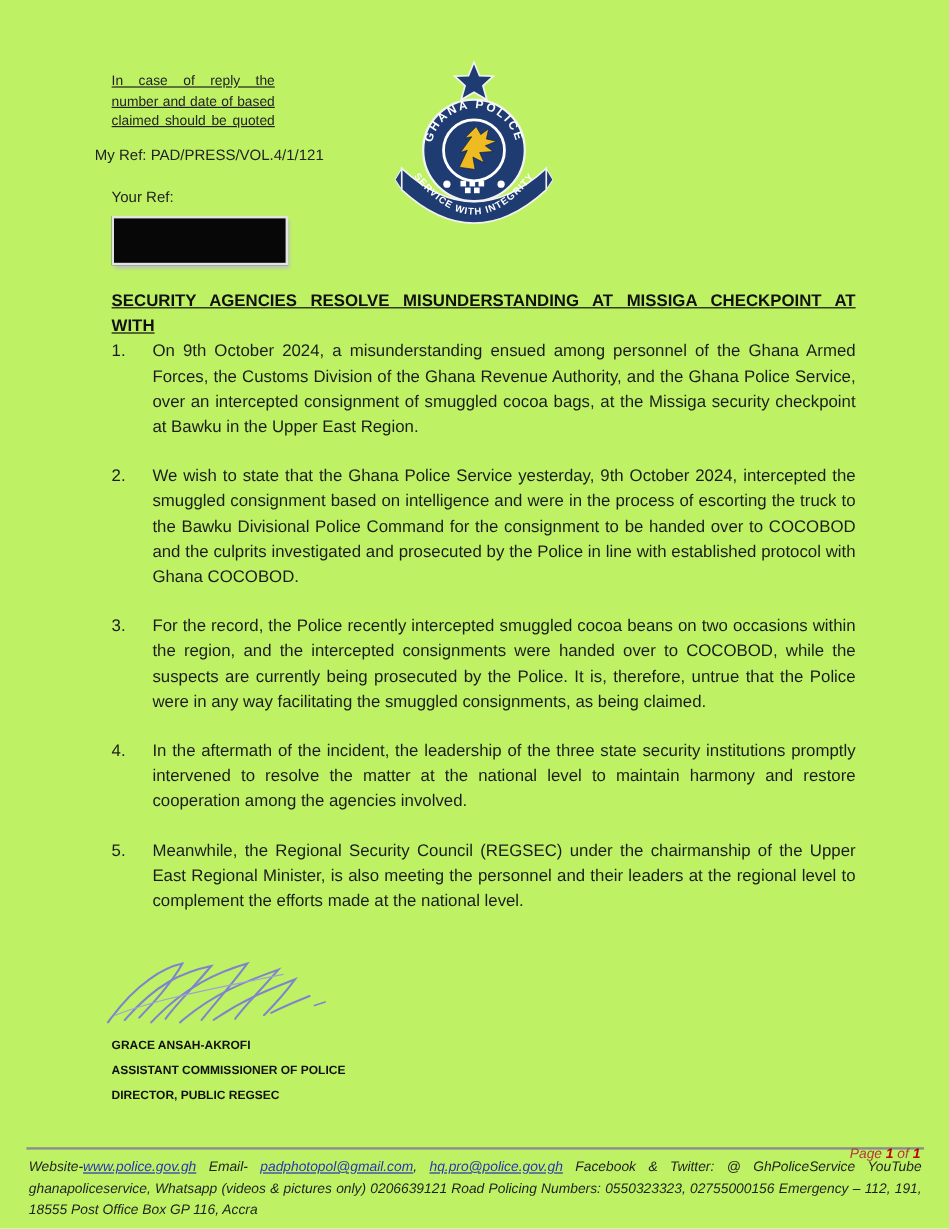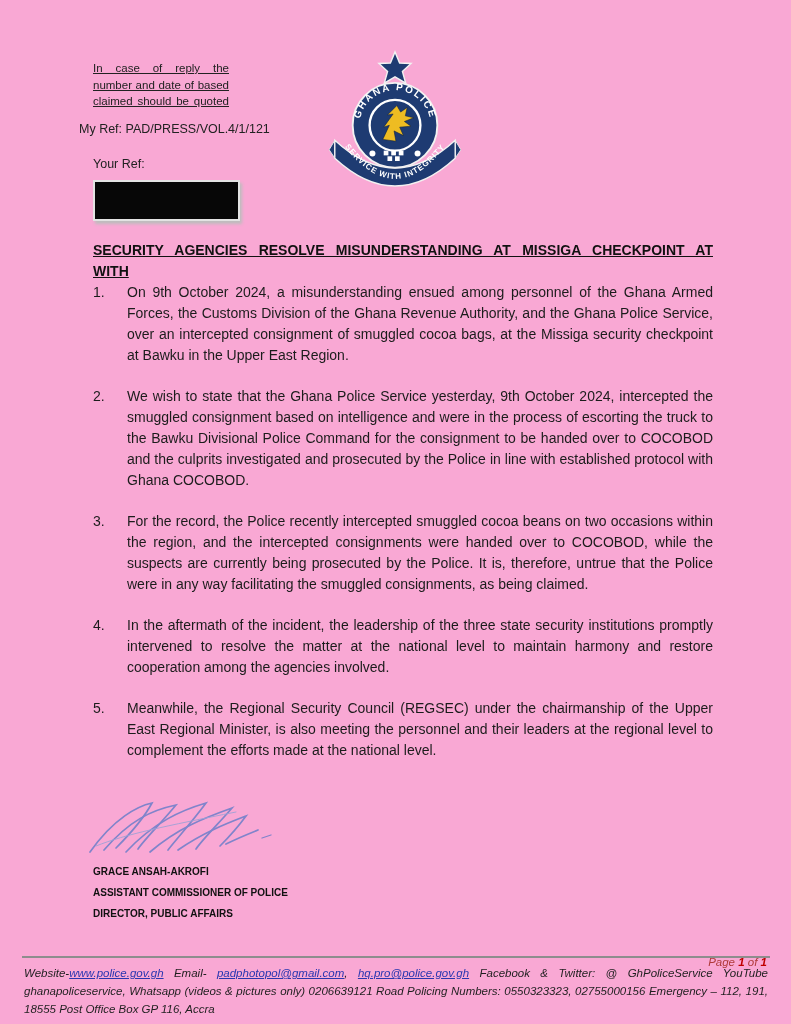--- a/index.html
+++ b/index.html
@@ -1,20 +1,20 @@
 <!DOCTYPE html>
 <html><head>
 <meta charset="utf-8">
 <style>
   * { margin: 0; padding: 0; box-sizing: border-box; }
   html, body { background: #ffffff; }
   .page {
     position: relative;
     width: 791px; height: 1024px;
-    background: #f9a8d4;
+    background: #bef264;
     font-family: "Liberation Sans", sans-serif;
     color: #1c1c1c;
     overflow: hidden;
   }
   
   .reply-note { position: absolute; left: 93px; top: 60px; width: 136px;
     font-size: 11.5px; line-height: 16.5px; color: #222; }
   .reply-line { display: block; text-decoration: underline;
     text-align: justify; text-align-last: justify; }
   .my-ref { position: absolute; left: 79px; top: 122px; font-size: 12.5px; color: #222; }
@@ -134,21 +134,21 @@
       <path d="M92 54 C118 36 142 27 160 20 C152 31 140 44 134 50"></path>
       <path d="M140 48 C152 42 162 38 172 34"></path>
       <path d="M176 42 l9 -3" stroke-width="1.3"></path>
       <path d="M10 50 C40 38 80 30 150 16" stroke-width="0.9" stroke="#9ea1d6"></path>
     </g>
   </svg>
 
   <div class="signatory">
     <div>GRACE ANSAH-AKROFI</div>
     <div>ASSISTANT COMMISSIONER OF POLICE</div>
-    <div>DIRECTOR, PUBLIC AFFAIRS</div>
+    <div>DIRECTOR, PUBLIC REGSEC</div>
   </div>
 
   <div class="footer-rule"></div>
   <div class="footer"><span>Website-</span><span class="flink">www.police.gov.gh</span><span> Email- </span><span class="flink">padphotopol@gmail.com</span><span>, </span><span class="flink">hq.pro@police.gov.gh</span><span> Facebook &amp; Twitter: @ GhPoliceService YouTube ghanapoliceservice, Whatsapp (videos &amp; pictures only) 0206639121 Road Policing Numbers: 0550323323, 02755000156 Emergency – 112, 191, 18555 Post Office Box GP 116, Accra</span></div>
   <div class="page-indicator">
     <span>Page</span>
     <b>1</b>
     <span>of</span>
     <b>1</b>
   </div>

